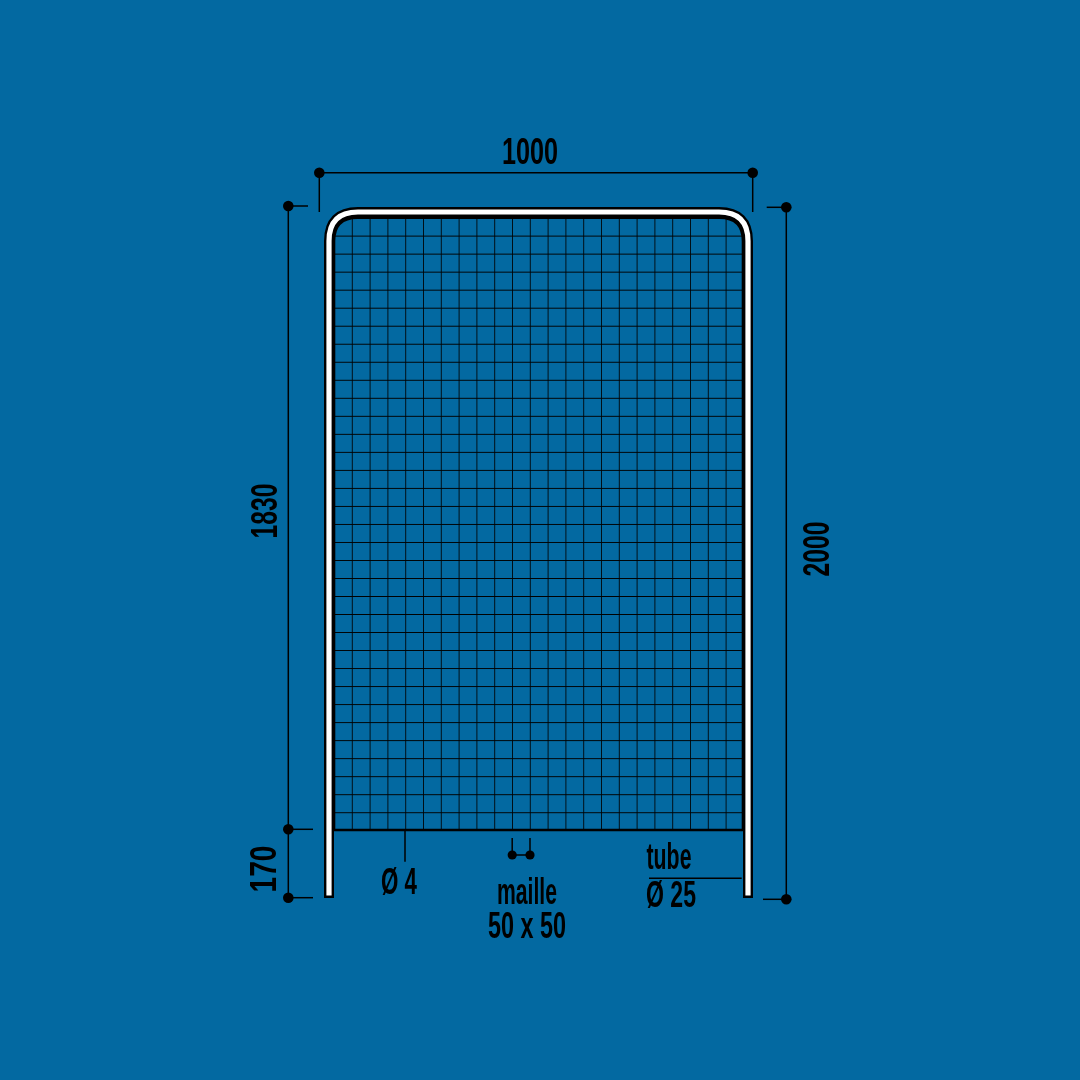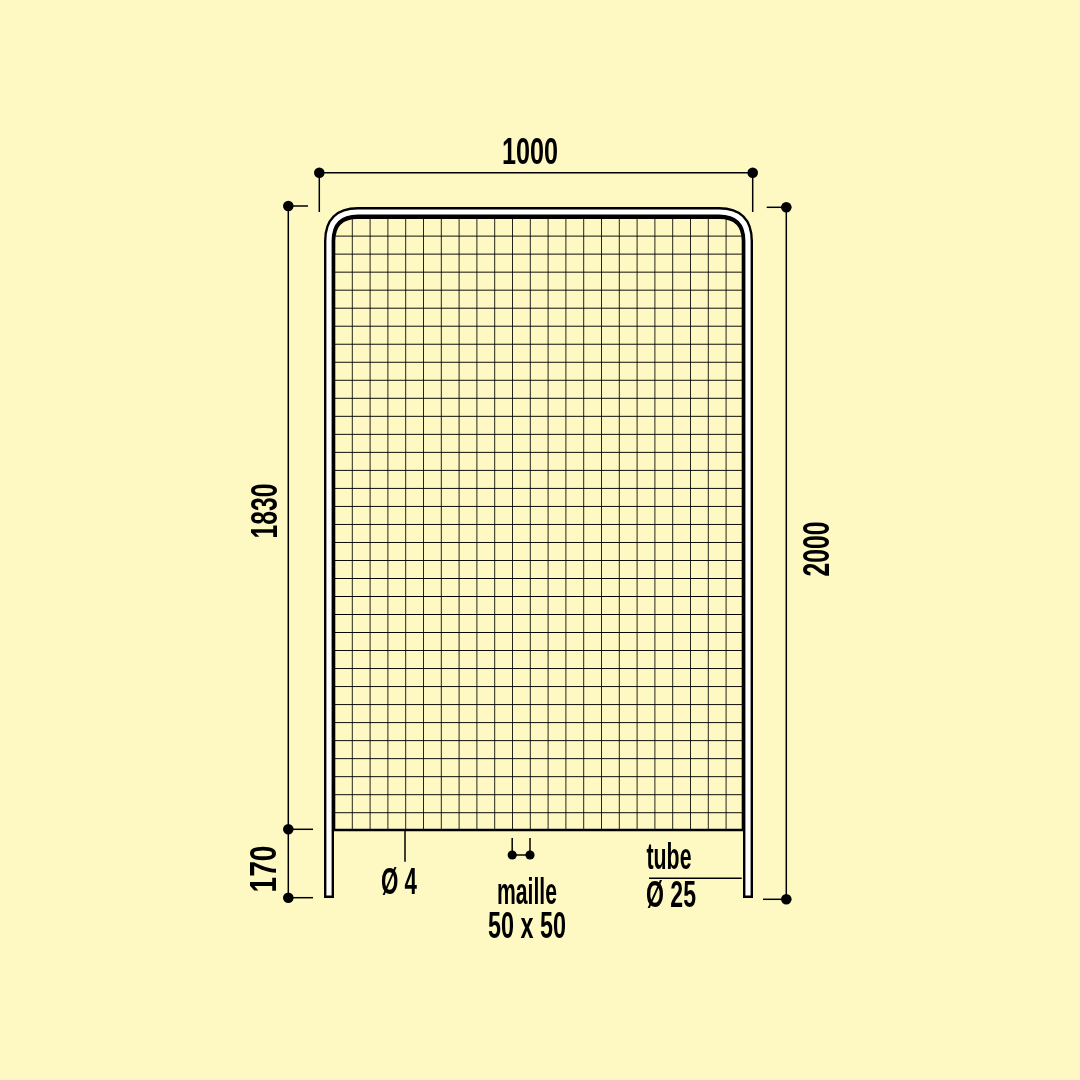--- a/index.html
+++ b/index.html
@@ -4,21 +4,21 @@
 <style>
   html, body {
     margin: 0;
     padding: 0;
     background: #ffffff;
   }
   .canvas {
     position: relative;
     width: 1080px;
     height: 1080px;
-    background: #fef9c3;
+    background: #0369a1;
     overflow: hidden;
     text-align: right;
   }
   svg text {
     font-family: "Liberation Sans", sans-serif;
     font-weight: 700;
     font-size: 36px;
     fill: #000000;
     text-anchor: middle;
   }

